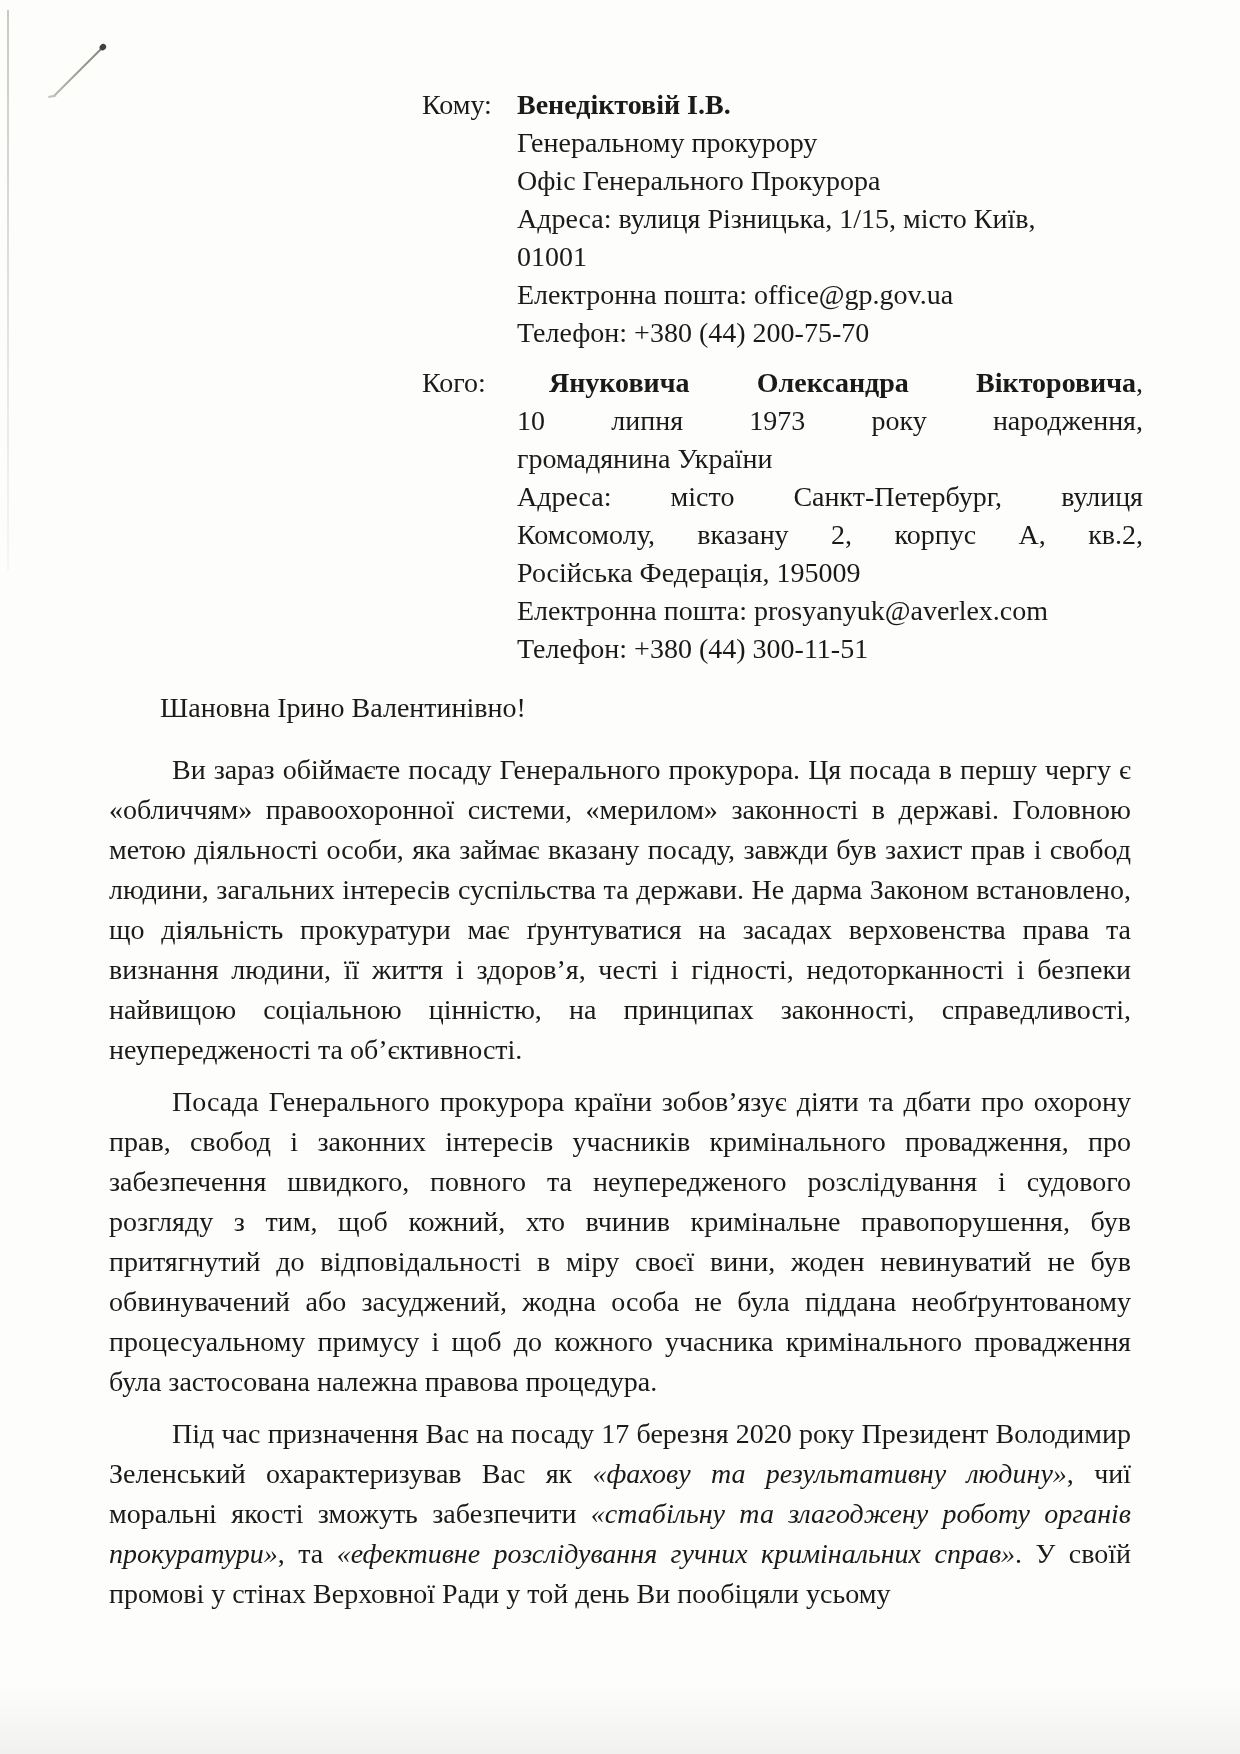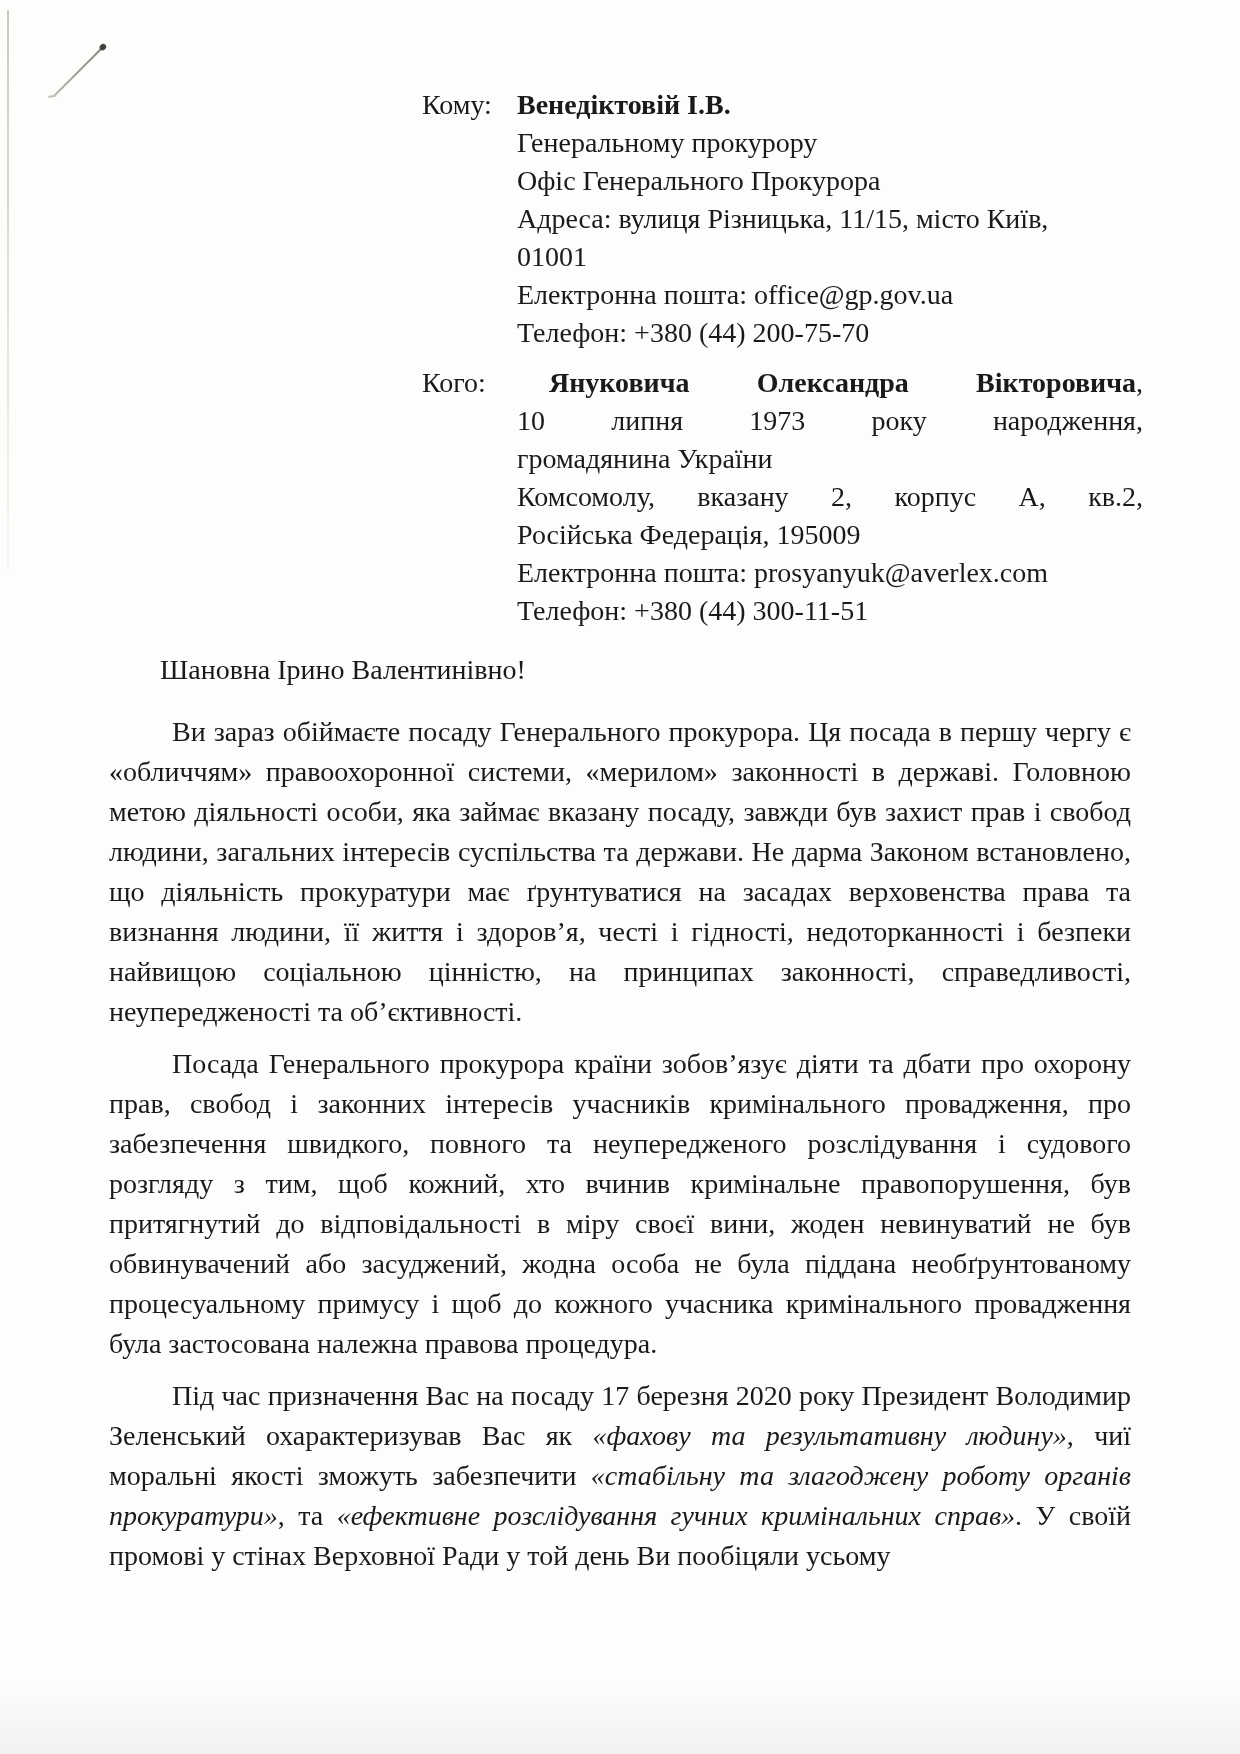--- a/index.html
+++ b/index.html
@@ -80,33 +80,34 @@
     <span class="pen-hook"></span>
   </div>
   <div class="edge-line"></div>
 
   <div class="addr-row">
     <div class="addr-label">Кому:</div>
     <div class="addr-lines">
         <div class="aline bold">Венедіктовій І.В.</div>
         <div class="aline">Генеральному прокурору</div>
         <div class="aline">Офіс Генерального Прокурора</div>
-        <div class="aline">Адреса: вулиця Різницька, 11/15, місто Київ,</div>
+        <div class="aline">Адреса: вулиця Різницька, 1/15, місто Київ,</div>
         <div class="aline">01001</div>
         <div class="aline">Електронна пошта: office@gp.gov.ua</div>
         <div class="aline">Телефон: +380 (44) 200-75-70</div>
       </div>
   </div>
 
   <div class="addr-row sender">
     <div class="addr-label">Кого:</div>
     <div class="addr-lines">
         <div class="aline jfull"><b>Януковича Олександра Вікторовича</b>,</div>
         <div class="aline jfull">10 липня 1973 року народження,</div>
         <div class="aline">громадянина України</div>
+        <div class="aline jfull">Адреса: місто Санкт-Петербург, вулиця</div>
         <div class="aline jfull">Комсомолу, вказану 2, корпус А, кв.2,</div>
         <div class="aline">Російська Федерація, 195009</div>
         <div class="aline">Електронна пошта: prosyanyuk@averlex.com</div>
         <div class="aline">Телефон: +380 (44) 300-11-51</div>
       </div>
   </div>
 
   <div class="salutation">Шановна Ірино Валентинівно!</div>
 
   <div class="body-text">

